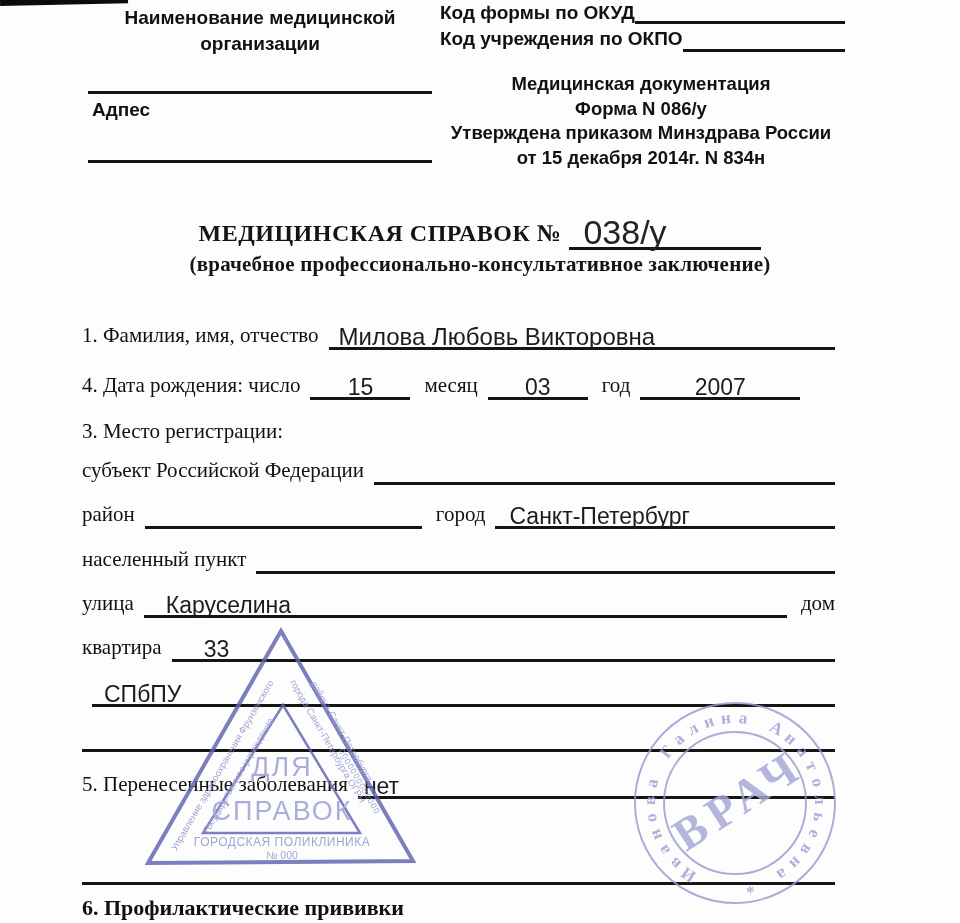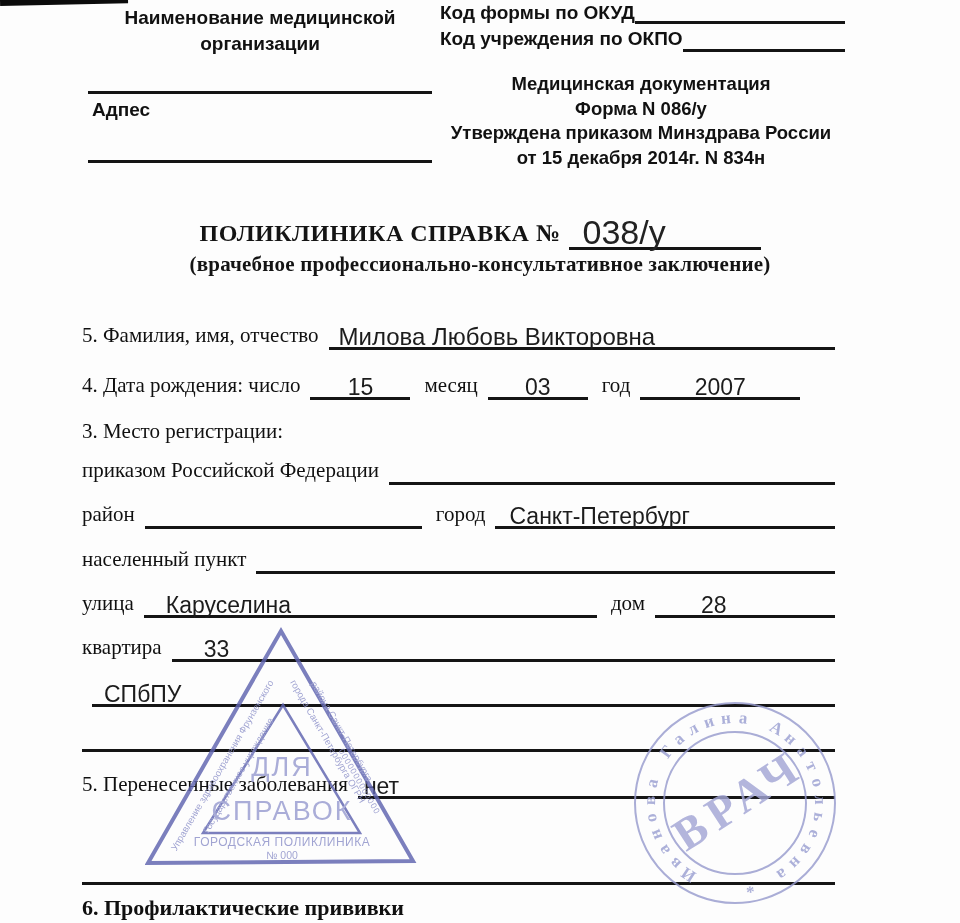--- a/index.html
+++ b/index.html
@@ -82,29 +82,29 @@
     <span class="cline"></span>
   </div>
   <div class="h-doc">
     <div>Медицинская документация</div>
     <div>Форма N 086/у</div>
     <div>Утверждена приказом Минздрава России</div>
     <div>от 15 декабря 2014г. N 834н</div>
   </div>
 
   <div class="title-row">
-    <span class="t-main">ПОЛИКЛИНИКА СПРАВКА №</span>
+    <span class="t-main">МЕДИЦИНСКАЯ СПРАВОК №</span>
     <span class="num-line">
       <span class="num-val">038/у</span>
     </span>
   </div>
   <div class="subtitle">(врачебное профессионально-консультативное заключение)</div>
 
   <div class="row" style="top:312px;height:38px;">
-    <span class="lbl">5. Фамилия, имя, отчество</span>
+    <span class="lbl">1. Фамилия, имя, отчество</span>
     <span class="line">
       <span class="val" style="padding-left:10px;font-size:24px;">Милова Любовь Викторовна</span>
     </span>
   </div>
 
   <div class="row" style="top:362px;height:38px;right:160px;">
     <span class="lbl">4. Дата рождения: число</span>
     <span class="line fix" style="width:100px;">
       <span class="val val-c">15</span>
     </span>
@@ -116,21 +116,21 @@
     <span class="line">
       <span class="val val-c">2007</span>
     </span>
   </div>
 
   <div class="row" style="top:416px;height:30px;">
     <span class="lbl">3. Место регистрации:</span>
   </div>
 
   <div class="row" style="top:447px;height:38px;">
-    <span class="lbl">приказом Российской Федерации</span>
+    <span class="lbl">субъект Российской Федерации</span>
     <span class="line"></span>
   </div>
 
   <div class="row" style="top:491px;height:38px;">
     <span class="lbl">район</span>
     <span class="line fix" style="width:277px;"></span>
     <span class="lbl gap">город</span>
     <span class="line">
       <span class="val" style="padding-left:14px;">Санкт-Петербург</span>
     </span>
@@ -140,23 +140,20 @@
     <span class="lbl">населенный пункт</span>
     <span class="line"></span>
   </div>
 
   <div class="row" style="top:580px;height:38px;">
     <span class="lbl">улица</span>
     <span class="line">
       <span class="val" style="padding-left:22px;">Каруселина</span>
     </span>
     <span class="lbl gap">дом</span>
-    <span class="line fix" style="width:180px;">
-      <span class="val" style="padding-left:46px;">28</span>
-    </span>
   </div>
 
   <div class="row" style="top:624px;height:38px;">
     <span class="lbl">квартира</span>
     <span class="line">
       <span class="val" style="padding-left:32px;">33</span>
     </span>
   </div>
 
   <div class="row" style="top:667px;height:40px;">

